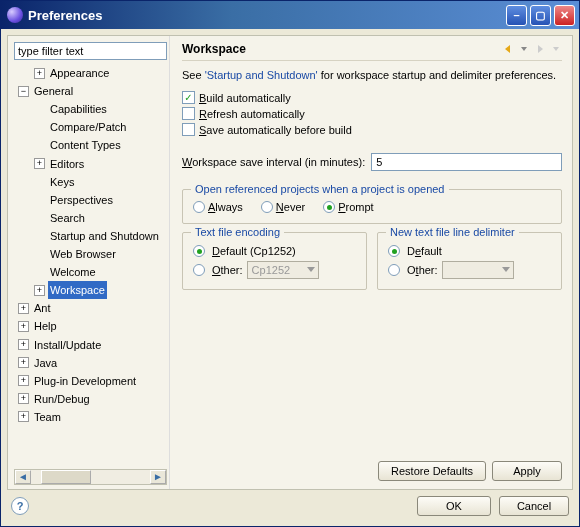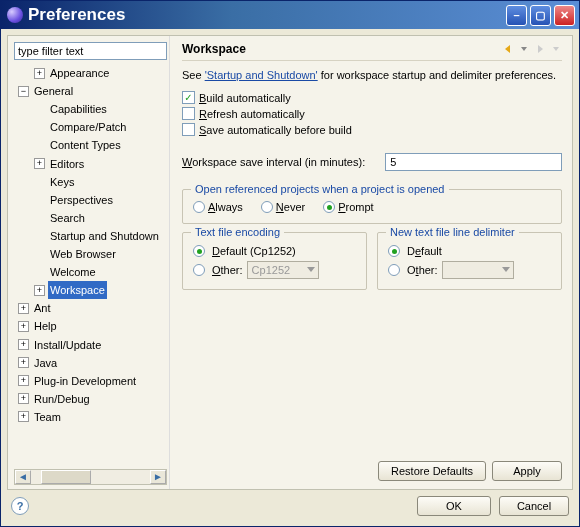--- a/index.html
+++ b/index.html
@@ -26,21 +26,21 @@
     display: flex;
     align-items: center;
     color: #fff;
     padding: 0 4px 0 6px;
   }
   .titlebar .tb-icon {
     width: 16px; height: 16px; margin-right: 5px;
     background: radial-gradient(circle at 30% 30%, #d6caff, #6a4fe0 60%, #3a2a90);
     border-radius: 50%;
   }
-  .titlebar .tb-title { font-weight: bold; font-size: 17px; flex:1; }
+  .titlebar .tb-title { font-weight: bold; font-size: 13px; flex:1; }
   .win-btns { display:flex; gap:3px; }
   .win-btn {
     width: 21px; height: 21px;
     border: 1px solid #fff;
     border-radius: 3px;
     background: linear-gradient(#5f8ee0, #2653b5);
     display:flex; align-items:center; justify-content:center;
     color:#fff; font-weight:bold; font-size:11px;
   }
   .win-btn.close { background: linear-gradient(#e88, #c22); }
@@ -92,25 +92,25 @@
   .right-pane {
     flex:1; display:flex; flex-direction:column;
     padding: 6px 10px 8px 6px;
     overflow:hidden;
   }
   .rp-header { display:flex; align-items:center; border-bottom:1px solid #d6d2c2; padding-bottom:4px; margin-bottom:8px;}
   .rp-title { font-weight:bold; font-size:12px; flex:1; }
   .nav-arrows { display:flex; gap:4px; align-items:center; }
   .nav-arrow { width:12px; height:12px; display:inline-block; }
   .descr { margin-bottom:10px; }
-  .link { color:#1a4aa5; text-decoration:underline; cursor:pointer; }
+  .link { color:#1a4aa5; cursor:pointer; }
   .chk-row { display:flex; align-items:center; gap:4px; margin-bottom:3px; }
   .chk { width:13px; height:13px; border:1px solid #7f9db9; background:#fff; display:inline-flex; align-items:center; justify-content:center; font-size:10px; color:#21a121; cursor:pointer;}
   .under { text-decoration: underline; }
-  .row-inline { display:flex; align-items:center; gap:20px; margin-top:14px; margin-bottom:10px;}
+  .row-inline { display:flex; align-items:center; gap:6px; margin-top:14px; margin-bottom:10px;}
   .txt-input { border:1px solid #7f9db9; background:#fff; padding:2px 4px; font-size:11px; font-family:inherit;}
   .group {
     border:1px solid #c8c4b4; border-radius:2px;
     padding: 8px 10px 10px 10px; margin-top:8px;
     position:relative;
   }
   .group-title {
     position:absolute; top:-7px; left:8px; background:#f5f3ea;
     padding:0 4px; color:#1a4aa5;
   }

